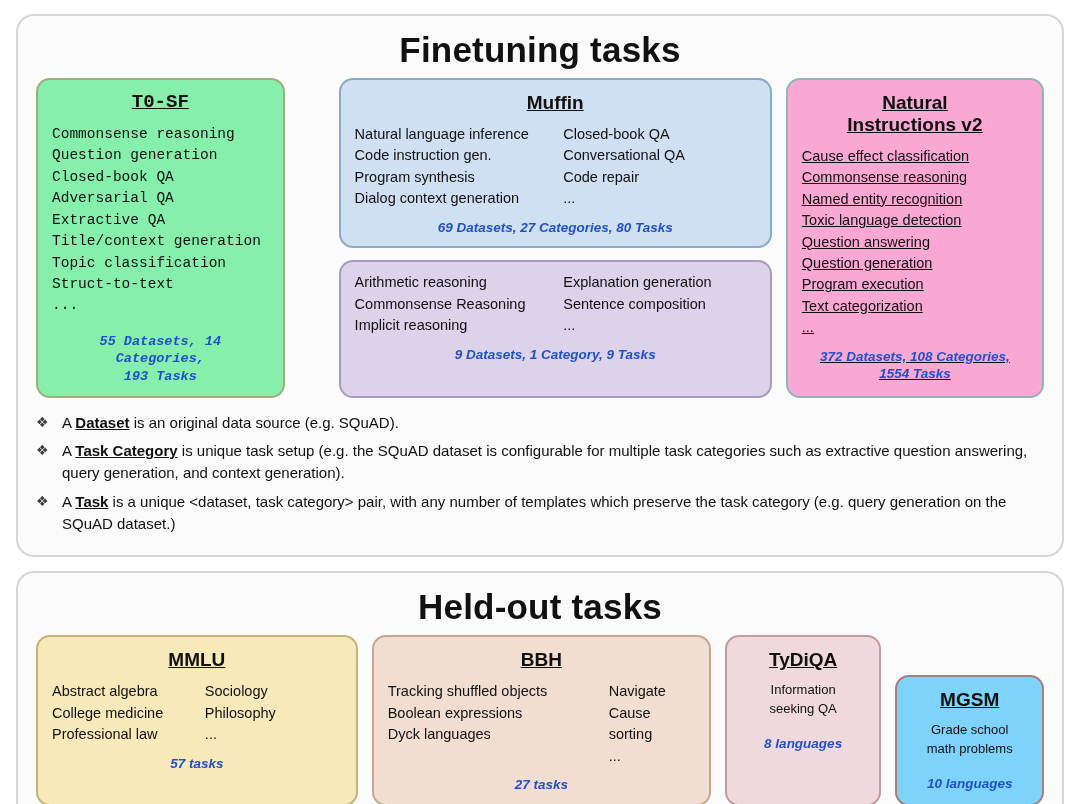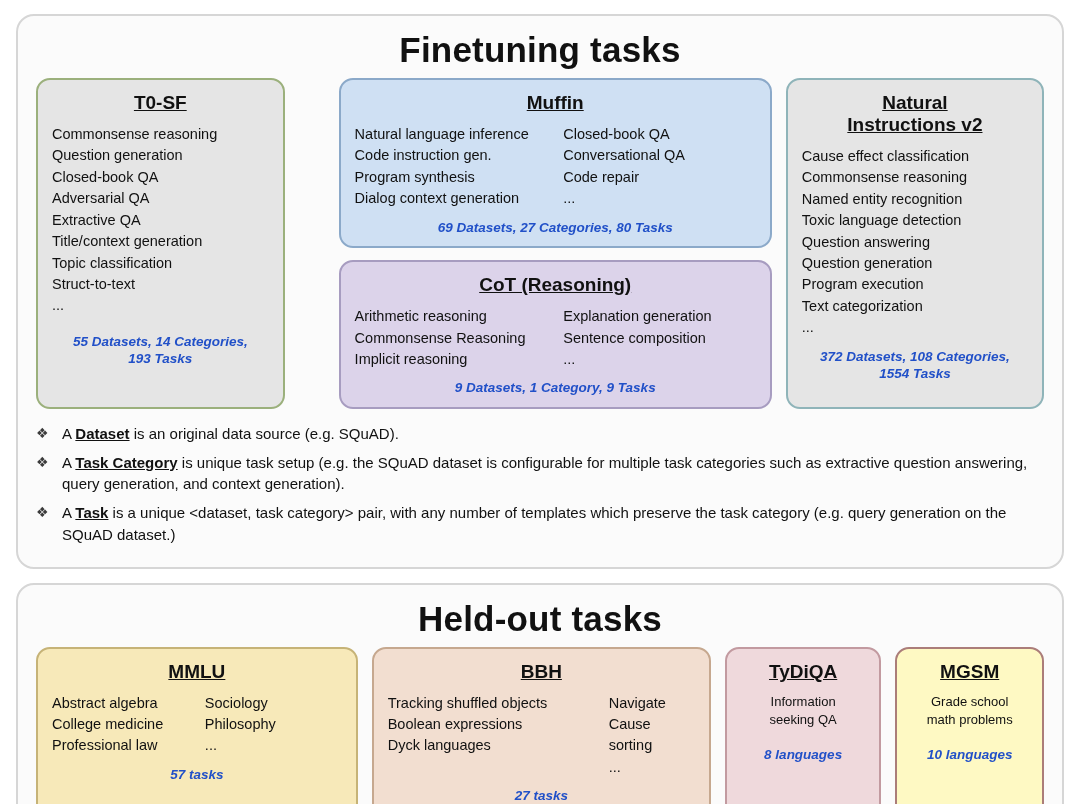--- a/index.html
+++ b/index.html
@@ -86,28 +86,28 @@
     font-size: 13.5px;
     font-weight: bold;
     font-style: italic;
     color: #2150c8;
     text-align: center;
     margin-top: 9px;
     line-height: 1.3;
   }
 
   
-  .c-t0sf   { background: #e5e5e5; border-color: #9bb07c; }
+  .c-t0sf   { background: #86efac; border-color: #9bb07c; font-family: Liberation Mono, monospace; }
   .c-muffin { background: #cfe0f3; border-color: #8ba9c9; }
   .c-cot    { background: #dcd3ea; border-color: #a79cc0; }
-  .c-ni     { background: #e5e5e5; border-color: #8fb4b9; }
+  .c-ni     { background: #f9a8d4; border-color: #8fb4b9; text-decoration: underline; }
   .c-mmlu   { background: #f7e9b9; border-color: #c6b377; }
   .c-bbh    { background: #f2ded0; border-color: #c6a88f; }
   .c-tydiqa { background: #efd9dc; border-color: #c29aa0; }
-  .c-mgsm   { background: #fef9c3; border-color: #ab7d79; }
+  .c-mgsm   { background: #7dd3fc; border-color: #ab7d79; margin-top: 40px; }
 
   
   .bullets {
     margin-top: 14px;
     font-size: 15px;
     line-height: 1.45;
   }
   .bullet {
     display: flex;
     gap: 12px;
@@ -177,21 +177,20 @@
               <div>Closed-book QA</div>
               <div>Conversational QA</div>
               <div>Code repair</div>
               <div>...</div>
             </div>
           </div>
           <div class="stat">69 Datasets, 27 Categories, 80 Tasks</div>
         </div>
 
         <div class="card c-cot" style="flex:1 1 auto;">
-          <div class="card-title">CoT (Reasoning)</div>
           <div class="two-col card-list">
             <div>
               <div>Arithmetic reasoning</div>
               <div>Commonsense Reasoning</div>
               <div>Implicit reasoning</div>
             </div>
             <div>
               <div>Explanation generation</div>
               <div>Sentence composition</div>
               <div>...</div>

